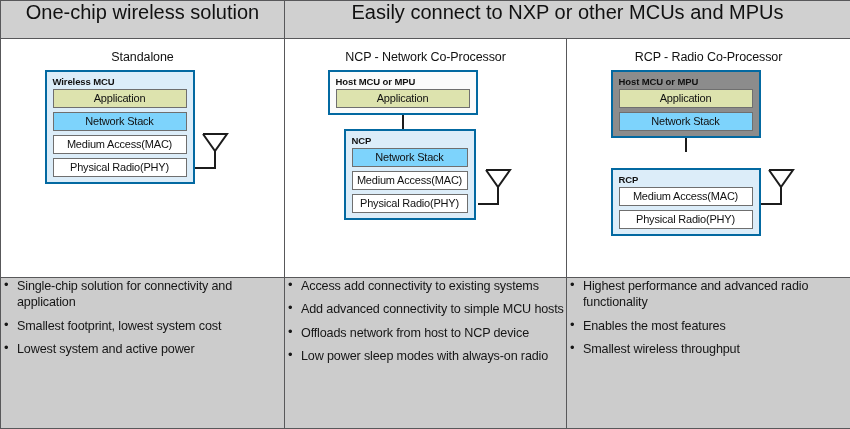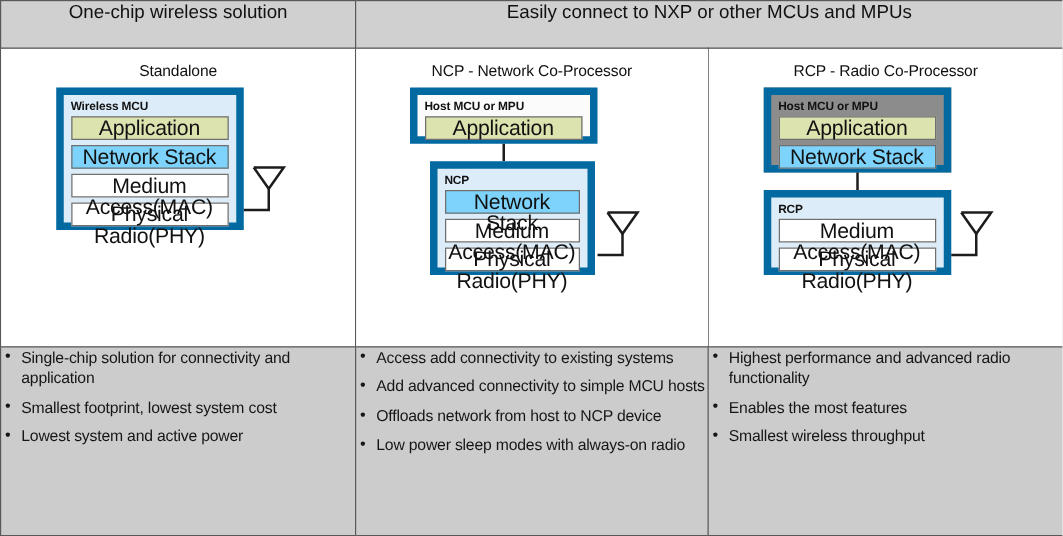--- a/index.html
+++ b/index.html
@@ -44,21 +44,21 @@
     font-size: 15.5px;
     color: #111111;
     letter-spacing: .1px;
   }
   
   .sub {
     background: #d0d0d0;
     height: 33px;
     text-align: center;
     vertical-align: middle;
-    font-size: 15px;
+    font-size: 20px;
     color: #111111;
   }
 
   
   .diagram-cell {
     background: #ffffff;
     height: 207px;
     position: relative;
   }
   .diag-title {
@@ -70,21 +70,21 @@
     letter-spacing: -.1px;
   }
   .diag-stage {
     position: relative;
     margin: 0 auto;
   }
 
   
   .chipbox {
     position: absolute;
-    border: 6px solid #0369a1;
+    border: 2px solid #0369a1;
     box-sizing: border-box;
   }
   .chipbox.blue   { background: #dcedf9; }
   .chipbox.white  { background: #fbfbfb; }
   .chipbox.gray   { background: #8c8c8c; }
 
   .chip-label {
     font-weight: bold;
     font-size: 9.5px;
     color: #111111;
@@ -93,21 +93,21 @@
     letter-spacing: -.1px;
   }
 
   .layers {
     padding: 2px 6px 5px 6px;
   }
   .layer {
     height: 19px;
     line-height: 17px;
     text-align: center;
-    font-size: 17px;
+    font-size: 11px;
     color: #111111;
     border: 1px solid #6f6f6f;
     box-sizing: border-box;
     margin-bottom: 4px;
     letter-spacing: -.2px;
   }
   .layer:last-child { margin-bottom: 0; }
   .layer.app  { background: #dde3ae; }
   .layer.net  { background: #7dd3fc; }
   .layer.mac,
@@ -219,21 +219,21 @@
         <div class="diag-title">RCP - Radio Co-Processor</div>
         <div class="diag-stage" id="stage-2" style="width: 196px; height: 150px; margin-top: 6px;">
               <div class="chipbox gray" style="left: 0px; top: 0px; width: 150px; height: 68px;">
                 <div class="chip-label">Host MCU or MPU</div>
                 <div class="layers">
                   <div class="layer app">Application</div>
                   <div class="layer net">Network Stack</div>
                 </div>
               </div>
               <div class="connector" style="left: 74px; top: 68px; height: 14px;"></div>
-              <div class="chipbox blue" style="left: 0px; top: 82px; width: 150px; height: 68px;">
+              <div class="chipbox blue" style="left: 0px; top: 98px; width: 150px; height: 68px;">
                 <div class="chip-label">RCP</div>
                 <div class="layers">
                   <div class="layer mac">Medium Access(MAC)</div>
                   <div class="layer phy">Physical Radio(PHY)</div>
                 </div>
               </div>
               <div class="antenna" style="left: 148px; top: 93.5px; width: 48px; height: 48px;"><svg width="48" height="48" viewBox="0 0 48 48">
                   <polyline points="2,40 22,40 22,22" fill="none" stroke="#1c1c1c" stroke-width="2"></polyline>
                   <polyline points="10,6 34,6 22,23 10,6" fill="none" stroke="#1c1c1c" stroke-width="2" stroke-linejoin="miter"></polyline>
                 </svg></div>

